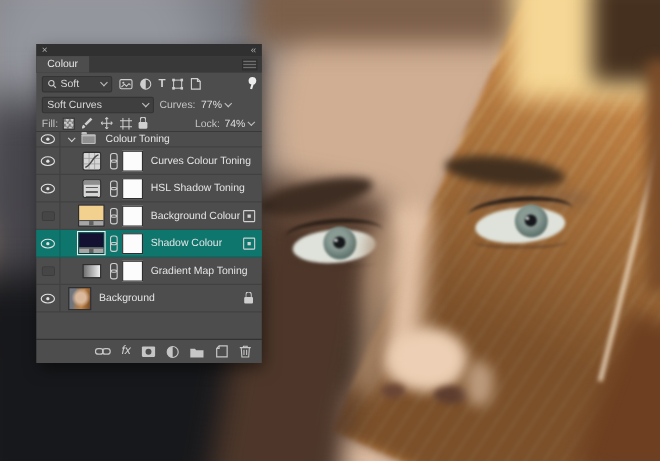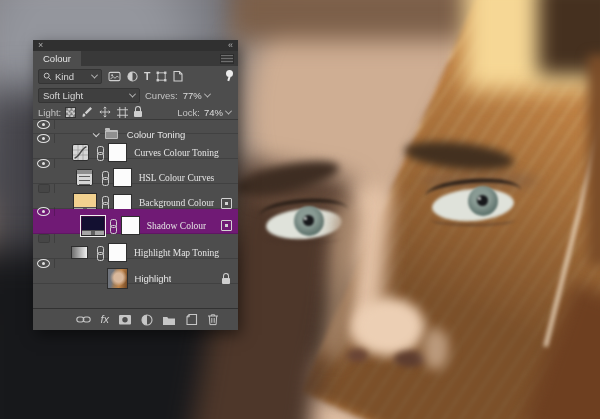--- a/index.html
+++ b/index.html
@@ -95,33 +95,33 @@
 
   .licons { display:flex; align-items:center; gap:6px; }
   .checker { width:9px; height:9px; outline:1px solid rgba(0,0,0,.3);
     background:repeating-conic-gradient(#c9c9c9 0% 25%, #7b7b7b 0% 50%) 0 0/4.5px 4.5px; }
   .padlock { width:8px; height:6px; background:#cfcfcf; border-radius:1px; position:relative; margin-top:4px; }
   .padlock::before { content:''; position:absolute; width:4px; height:4px; border:1.3px solid #cfcfcf; border-bottom:none;
     border-radius:3px 3px 0 0; top:-4.6px; left:0.8px; }
 
   
   .layers { flex:0 0 auto; }
-  .lrow { display:flex; align-items:center; height:25px; border-bottom:1px solid rgba(0,0,0,.15); position:relative;flex-direction:column; }
+  .lrow { display:flex; align-items:center; height:25px; border-bottom:1px solid rgba(0,0,0,.15); position:relative; }
   .lrow.grp { height:14px; }
-  .lrow.selected { background:#701a75;justify-content:center; }
+  .lrow.selected { background:#0f766e;justify-content:center; }
   .eye-cell { width:22px; align-self:stretch; display:flex; align-items:center; justify-content:center;
     border-right:1px solid rgba(0,0,0,.18); flex:0 0 auto; }
   .eye { } 
   .icon-eye { width:13px; height:9px; border:1px solid #e2e2e2; border-radius:50%; position:relative; display:block; }
   .icon-eye::after { content:''; position:absolute; left:50%; top:50%; width:3px; height:3px; margin:-1.5px 0 0 -1.5px;
     background:#e2e2e2; border-radius:50%; }
   .eye-empty { width:12px; height:9px; border-radius:2px; background:rgba(0,0,0,.08); border:1px solid rgba(0,0,0,.15); display:block; }
 
   .row-main { display:flex; align-items:center; gap:4px; padding-left:5px; flex:1; min-width:0; }
-  .row-main.indent { padding-left:16px;font-family:Liberation Serif, serif; }
+  .row-main.indent { padding-left:16px; }
   .lname { font-size:9.5px; color:#e5e5e5; white-space:nowrap; overflow:hidden; padding-left:3px; }
 
   .grp-chev { width:5px; height:5px; border-right:1.3px solid #cfcfcf; border-bottom:1.3px solid #cfcfcf;
     transform:rotate(45deg) translateY(-1px); margin:0 3px 0 2px; }
   .folder { width:13px; height:9px; background:#bdbdbd; border-radius:1px; position:relative; margin-right:2px; }
   .folder::before { content:''; position:absolute; top:-2px; left:0; width:5px; height:2px; background:#bdbdbd; border-radius:1px 1px 0 0; }
   .folder::after { content:''; position:absolute; top:2px; left:1px; right:1px; bottom:1px; background:#8f8f8f; }
 
   .thumb-box { width:24px; display:flex; justify-content:center; flex:0 0 auto; }
   .adj-thumb { width:17px; height:17px; background:#d6d6d6; border:1px solid #2e2e2e; border-radius:2px;
@@ -144,21 +144,21 @@
   .chain::before { top:0; } .chain::after { top:6px; }
   .bg-thumb { width:21px; height:21px; border:1px solid #2e2e2e; flex:0 0 auto; margin-left:2px;
     background:radial-gradient(circle at 55% 45%, #d9b89c 0 30%, rgba(0,0,0,0) 58%),
       linear-gradient(100deg,#70747c 0 25%,#9b7a58 40%,#c08448 62%,#6f4624 100%); }
   .blend-badge { position:absolute; right:6px; width:11px; height:11px; border:1px solid #d2d2d2; border-radius:1px;
     display:flex; align-items:center; justify-content:center; }
   .blend-badge::after { content:''; width:3px; height:3px; background:#d2d2d2; }
   .bg-lock { position:absolute; right:8px; }
 
   .toolbar { margin-top:auto; height:22px; border-top:1px solid rgba(0,0,0,.35);
-    display:flex; align-items:center; justify-content:flex-end; gap:9px; padding:0 19px; flex:0 0 auto; }
+    display:flex; align-items:center; justify-content:flex-end; gap:9px; padding:0 9px; flex:0 0 auto; }
   .tbi { display:flex; align-items:center; justify-content:center; }
   .fx { font-style:italic; font-size:11px; color:#cfcfcf; line-height:11px; }
   svg { display:block; }
 </style>
 </head>
 <body>
 
 <div class="photo">
   <div class="blob ph-bokeh-tl"></div>
   <div class="blob ph-mid-left"></div>
@@ -218,21 +218,21 @@
   </div>
 
   <div class="frow filter-row">
     <div class="dd dd-kind">
       <span class="fi">
         <svg width="9" height="9" viewBox="0 0 11 11">
             <circle cx="4.5" cy="4.5" r="3" fill="none" stroke="#c9c9c9" stroke-width="1.2"></circle>
             <path d="M6.8 6.8 L9.5 9.5" stroke="#c9c9c9" stroke-width="1.2"></path>
           </svg>
       </span>
-      <span>Kind</span>
+      <span>Soft</span>
       <span class="chev"></span>
     </div>
     <div class="ficons">
       <span class="fi">
         <svg width="13" height="11" viewBox="0 0 14 12">
             <rect x="1" y="1.5" width="12" height="9" rx="1.5" fill="none" stroke="#cfcfcf" stroke-width="1.1"></rect>
             <circle cx="4.4" cy="4.6" r="1" fill="#cfcfcf"></circle>
             <path d="M2.5 9 l3-3 2 2 2.5-2.5 1.5 1.5" fill="none" stroke="#cfcfcf" stroke-width="1"></path>
           </svg>
       </span>
@@ -257,32 +257,32 @@
             <path d="M1 1.5 h5.5 L9 4 v7 H1 z" fill="none" stroke="#cfcfcf" stroke-width="1.1"></path>
             <path d="M6.5 1.5 v2.5 H9" fill="none" stroke="#cfcfcf" stroke-width="1"></path>
           </svg>
       </span>
       <span class="fi fi-toggle"></span>
     </div>
   </div>
 
   <div class="frow blend-row">
     <div class="dd dd-blend">
-      <span>Soft Light</span>
+      <span>Soft Curves</span>
       <span class="chev"></span>
     </div>
     <span class="lbl">Curves:</span>
     <span class="val">
       <span>77%</span>
       <span class="chev"></span>
     </span>
   </div>
 
   <div class="frow lock-row">
-    <span class="lbl">Light:</span>
+    <span class="lbl">Fill:</span>
     <span class="licons">
       <span class="checker"></span>
       <span class="tbi">
         <svg width="12" height="12" viewBox="0 0 12 12">
             <path d="M1.5 10.8 c1.6 0 2.6-.7 3.1-1.9 L3 7.3 c-1.1.6-1.5 1.6-1.5 3.5 z" fill="#cfcfcf"></path>
             <path d="M3.8 6.6 L9.3 1 11 2.7 5.4 8.2 z" fill="#cfcfcf"></path>
           </svg>
       </span>
       <span class="tbi">
         <svg width="12" height="12" viewBox="0 0 13 13">
@@ -347,21 +347,21 @@
     <div class="lrow">
       <div class="eye-cell">
           <span class="icon-eye"></span>
         </div>
       <div class="row-main indent">
         <span class="thumb-box">
           <span class="adj-thumb hsl-thumb"></span>
         </span>
         <span class="chain"></span>
         <span class="mask-thumb"></span>
-        <span class="lname">HSL Colour Curves</span>
+        <span class="lname">HSL Shadow Toning</span>
       </div>
     </div>
 
     <div class="lrow">
       <div class="eye-cell">
           <span class="eye-empty"></span>
         </div>
       <div class="row-main indent">
         <span class="fill-thumb">
           <span class="fill-color c-highlight"></span>
@@ -393,31 +393,31 @@
     <div class="lrow">
       <div class="eye-cell">
           <span class="eye-empty"></span>
         </div>
       <div class="row-main indent">
         <span class="thumb-box">
           <span class="grad-thumb"></span>
         </span>
         <span class="chain"></span>
         <span class="mask-thumb"></span>
-        <span class="lname">Highlight Map Toning</span>
+        <span class="lname">Gradient Map Toning</span>
       </div>
     </div>
 
     <div class="lrow">
       <div class="eye-cell">
           <span class="icon-eye"></span>
         </div>
       <div class="row-main">
         <span class="bg-thumb"></span>
-        <span class="lname">Highlight</span>
+        <span class="lname">Background</span>
         <span class="bg-lock padlock"></span>
       </div>
     </div>
 
   </div>
 
   <div class="toolbar">
     <span class="tbi">
       <svg width="15" height="13" viewBox="0 0 15 13">
           <g fill="none" stroke="#c6c6c6" stroke-width="1.1">

